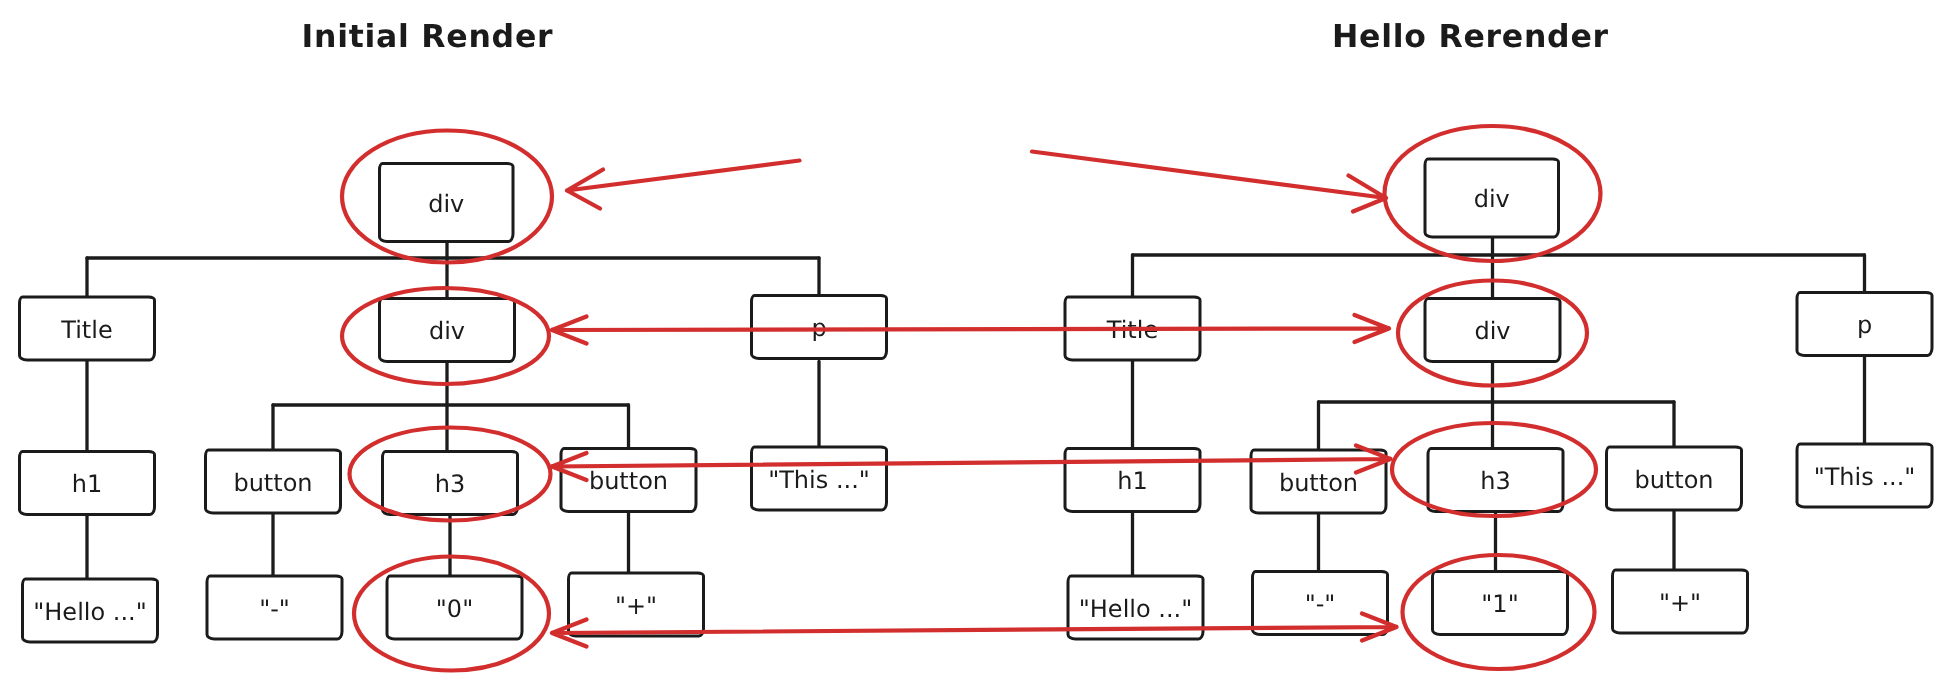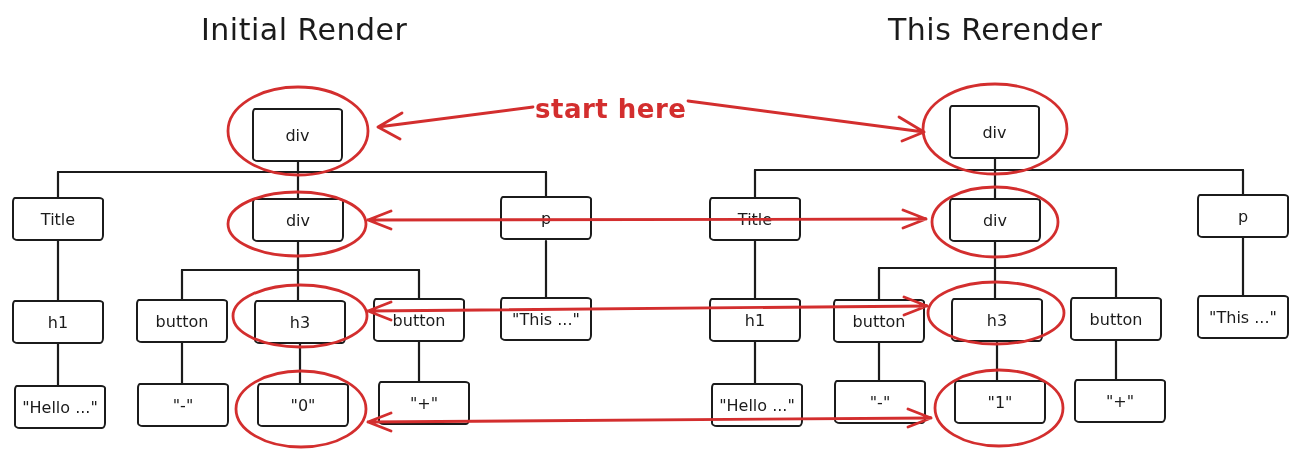--- a/index.html
+++ b/index.html
@@ -21,21 +21,21 @@
     position:absolute;width:92px;height:44px;z-index:1;
     border:2.2px solid var(--stroke);background:var(--background);
     display:flex;align-items:center;justify-content:center;
     font-size:16px;font-weight:500;color:var(--stroke);white-space:nowrap;
     border-radius:3px 5px 4px 6px / 5px 3px 6px 4px;
     box-sizing:border-box;
     text-align:center;
   }
   .node.root{width:91px;height:54px;}
   .tree-title{
-    position:absolute;z-index:1;font-size:30px;font-weight:normal;color:var(--stroke);
+    position:absolute;z-index:1;font-size:21px;font-weight:bold;color:var(--stroke);
     white-space:nowrap;letter-spacing:0.5px;
   }
   .start-here{
     position:absolute;z-index:3;font-size:26px;font-weight:bold;color:var(--accent);
     white-space:nowrap;letter-spacing:0.5px;
   }
 </style>
 </head>
 <body>
 
@@ -68,21 +68,21 @@
     <path class="bk" d="M879 268 H1116"></path>
     <path class="bk" d="M879 268 V299"></path>
     <path class="bk" d="M1116 268 V297"></path>
     <path class="bk" d="M1243 237 V296"></path>
     <path class="bk" d="M879 341 V380"></path>
     <path class="bk" d="M997 338 V380"></path>
     <path class="bk" d="M1116 341 V379"></path>
   </svg>
 
   <div class="tree-title" style="left:201px;top:12px;">Initial Render</div>
-  <div class="tree-title" style="left:888px;top:12px;">This Rerender</div>
+  <div class="tree-title" style="left:888px;top:12px;">Hello Rerender</div>
 
   <div class="node root" style="left:252px;top:108px;">div</div>
   <div class="node" style="left:12px;top:197px;">Title</div>
   <div class="node" style="left:252px;top:198px;">div</div>
   <div class="node" style="left:500px;top:196px;">p</div>
   <div class="node" style="left:12px;top:300px;">h1</div>
   <div class="node" style="left:136px;top:299px;">button</div>
   <div class="node" style="left:254px;top:300px;">h3</div>
   <div class="node" style="left:373px;top:298px;">button</div>
   <div class="node" style="left:500px;top:297px;">"This ..."</div>
@@ -117,15 +117,14 @@
     <ellipse class="rd" cx="999" cy="408" rx="64" ry="38"></ellipse>
 
     <path class="rd" d="M533 107 L378 127 M378 127 L402 113 M378 127 L400 139"></path>
     <path class="rd" d="M688 101 L924 132 M924 132 L899 117 M924 132 L902 141"></path>
 
     <path class="rd" d="M368 220 L926 219 M368 220 L391 211 M368 220 L391 229 M926 219 L903 210 M926 219 L903 228"></path>
     <path class="rd" d="M368 311 L927 306 M368 311 L391 302 M368 311 L391 320 M927 306 L904 297 M927 306 L904 315"></path>
     <path class="rd" d="M368 422 L931 418 M368 422 L391 413 M368 422 L391 431 M931 418 L908 409 M931 418 L908 427"></path>
   </svg>
 
-  <div class="start-here" style="left:535px;top:94px;">start here</div>
 
 </div>
 
 </body></html>

